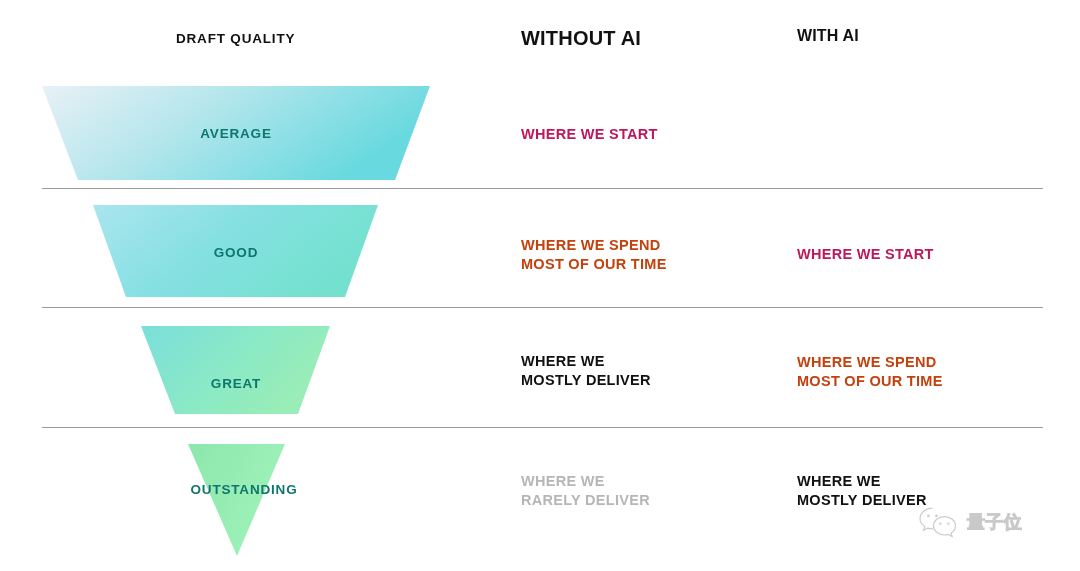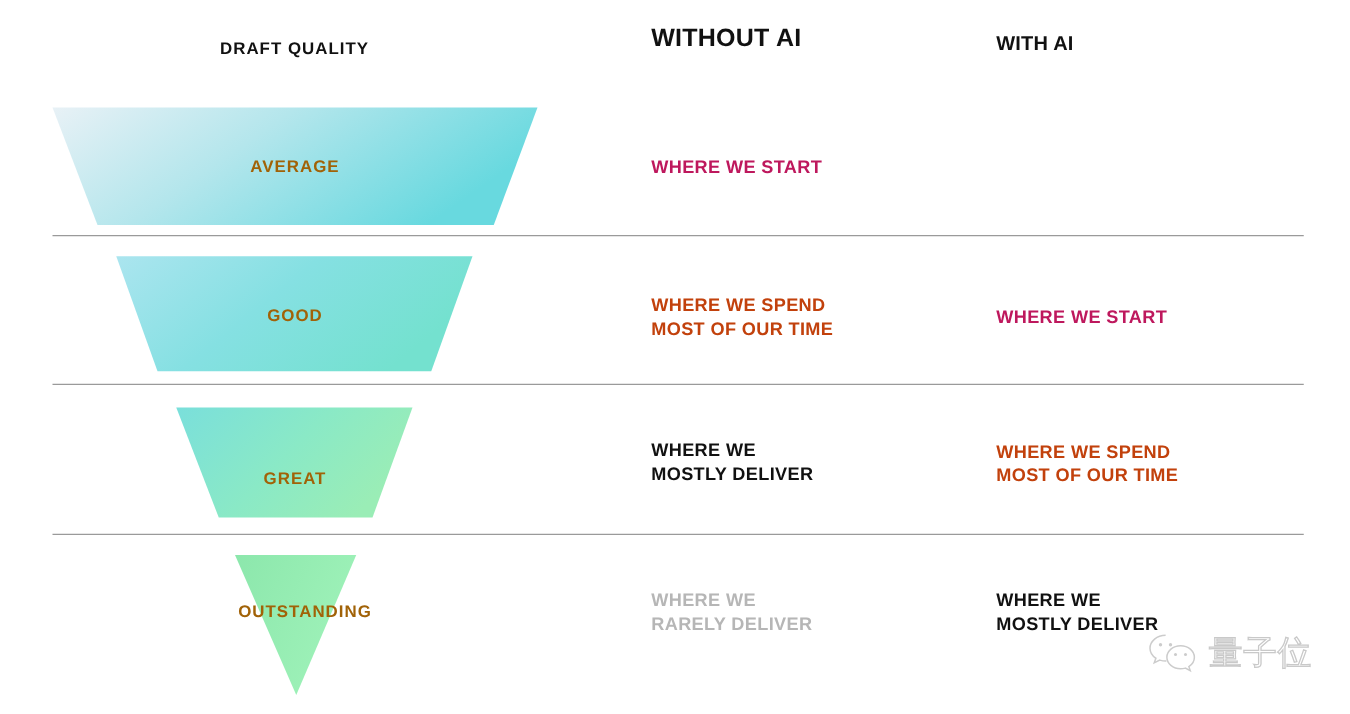--- a/index.html
+++ b/index.html
@@ -32,21 +32,21 @@
     white-space: nowrap;
   }
   .hdr-draft {
     left: 176px;
     top: 31px;
     font-size: 13.5px;
     letter-spacing: 0.06em;
   }
   .hdr-without {
     left: 521px;
-    top: 20px;
+    top: 27px;
     font-size: 20px;
     letter-spacing: 0.01em;
   }
   .hdr-with {
     left: 797px;
     top: 27px;
     font-size: 16px;
     letter-spacing: 0.01em;
   }
 
@@ -59,21 +59,21 @@
     height: 571px;
     pointer-events: none;
   }
 
   
   .tier-label {
     position: absolute;
     font-weight: bold;
     font-size: 13.5px;
     letter-spacing: 0.06em;
-    color: #a16207;
+    color: #0f766e;
     white-space: nowrap;
     transform: translate(-50%, -50%);
   }
 
   
   .note {
     position: absolute;
     font-weight: bold;
     font-size: 14.5px;
     letter-spacing: 0.02em;
@@ -98,25 +98,26 @@
   .watermark {
     position: absolute;
     left: 918px;
     top: 505px;
     display: flex;
     align-items: center;
     gap: 7px;
   }
   .wm-text {
     font-family: "DejaVu Sans", sans-serif;
-    font-size: 27px;
+    font-size: 18px;
     color: #ffffff;
     -webkit-text-stroke: 1px #c9c9c9;
     letter-spacing: 0.02em;
     line-height: 1;
+    font-weight: bold;
   }
 </style>
 </head>
 <body>
 
 <div class="stage">
 
   <div class="hdr hdr-draft">DRAFT QUALITY</div>
 
   <div class="hdr hdr-without">WITHOUT AI</div>

